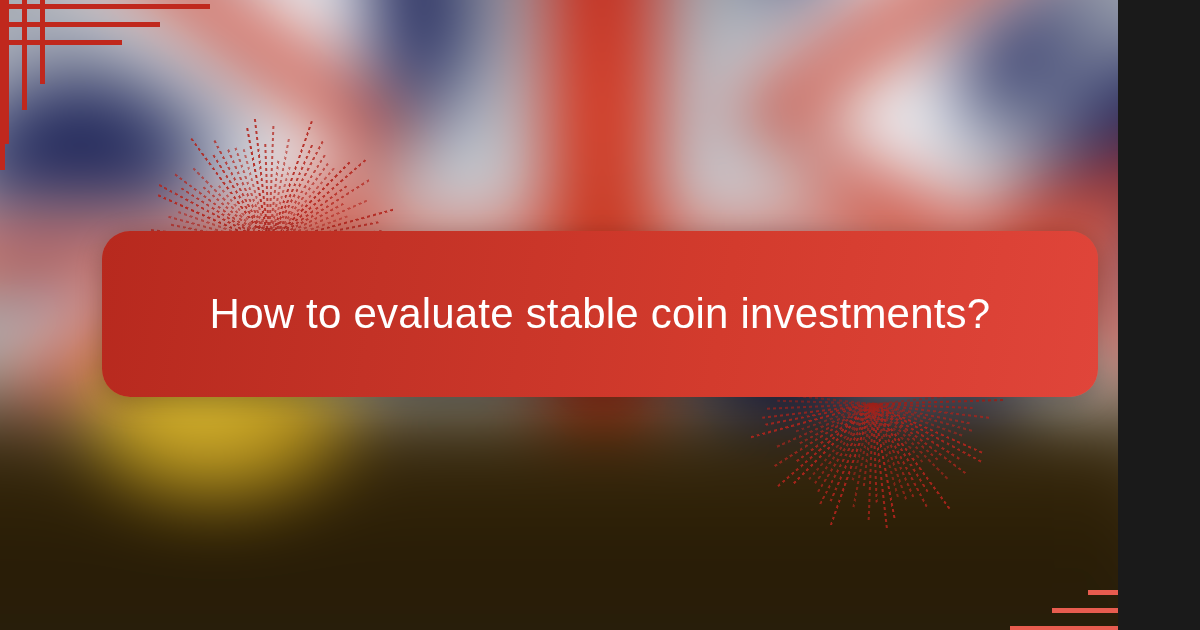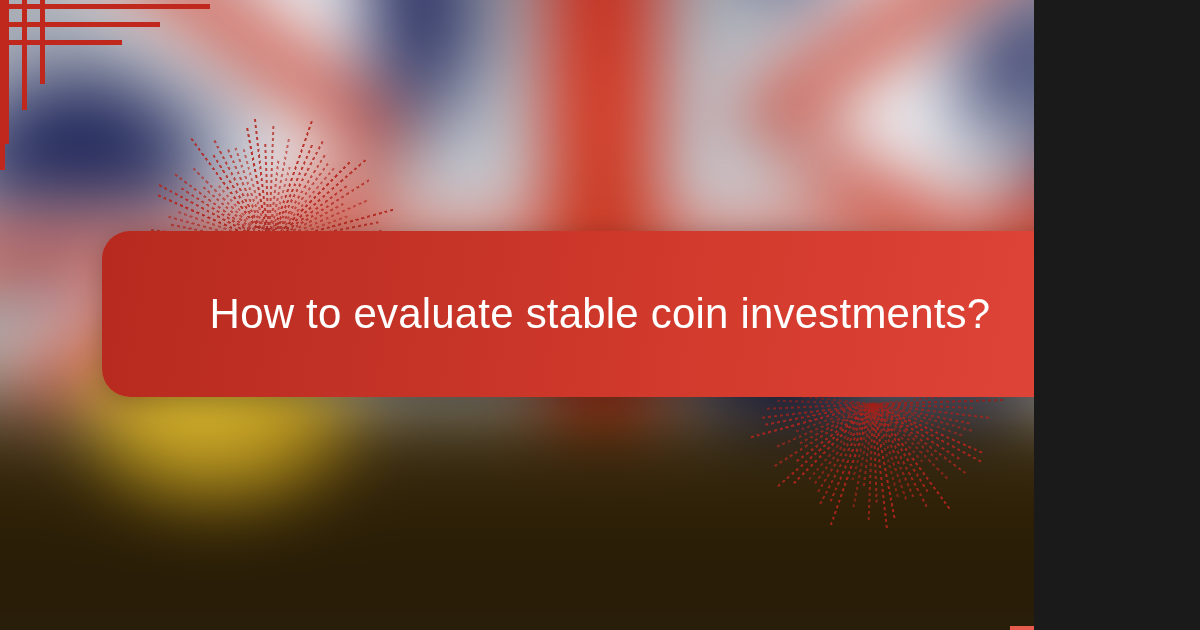--- a/index.html
+++ b/index.html
@@ -5,21 +5,21 @@
   * { margin:0; padding:0; box-sizing:border-box; }
   html, body {
     width:1200px; height:630px;
     overflow:hidden;
     background:#1a1a1a;
     font-family:"Liberation Sans", sans-serif;
   }
 
   #stage {
     position:relative;
-    width:1034px; height:630px;
+    width:1118px; height:630px;
     overflow:hidden;
   }
 
   
   .bg-wrap {
     position:absolute; inset:0;
     overflow:hidden;
   }
   .bg-inner {
     position:absolute;

